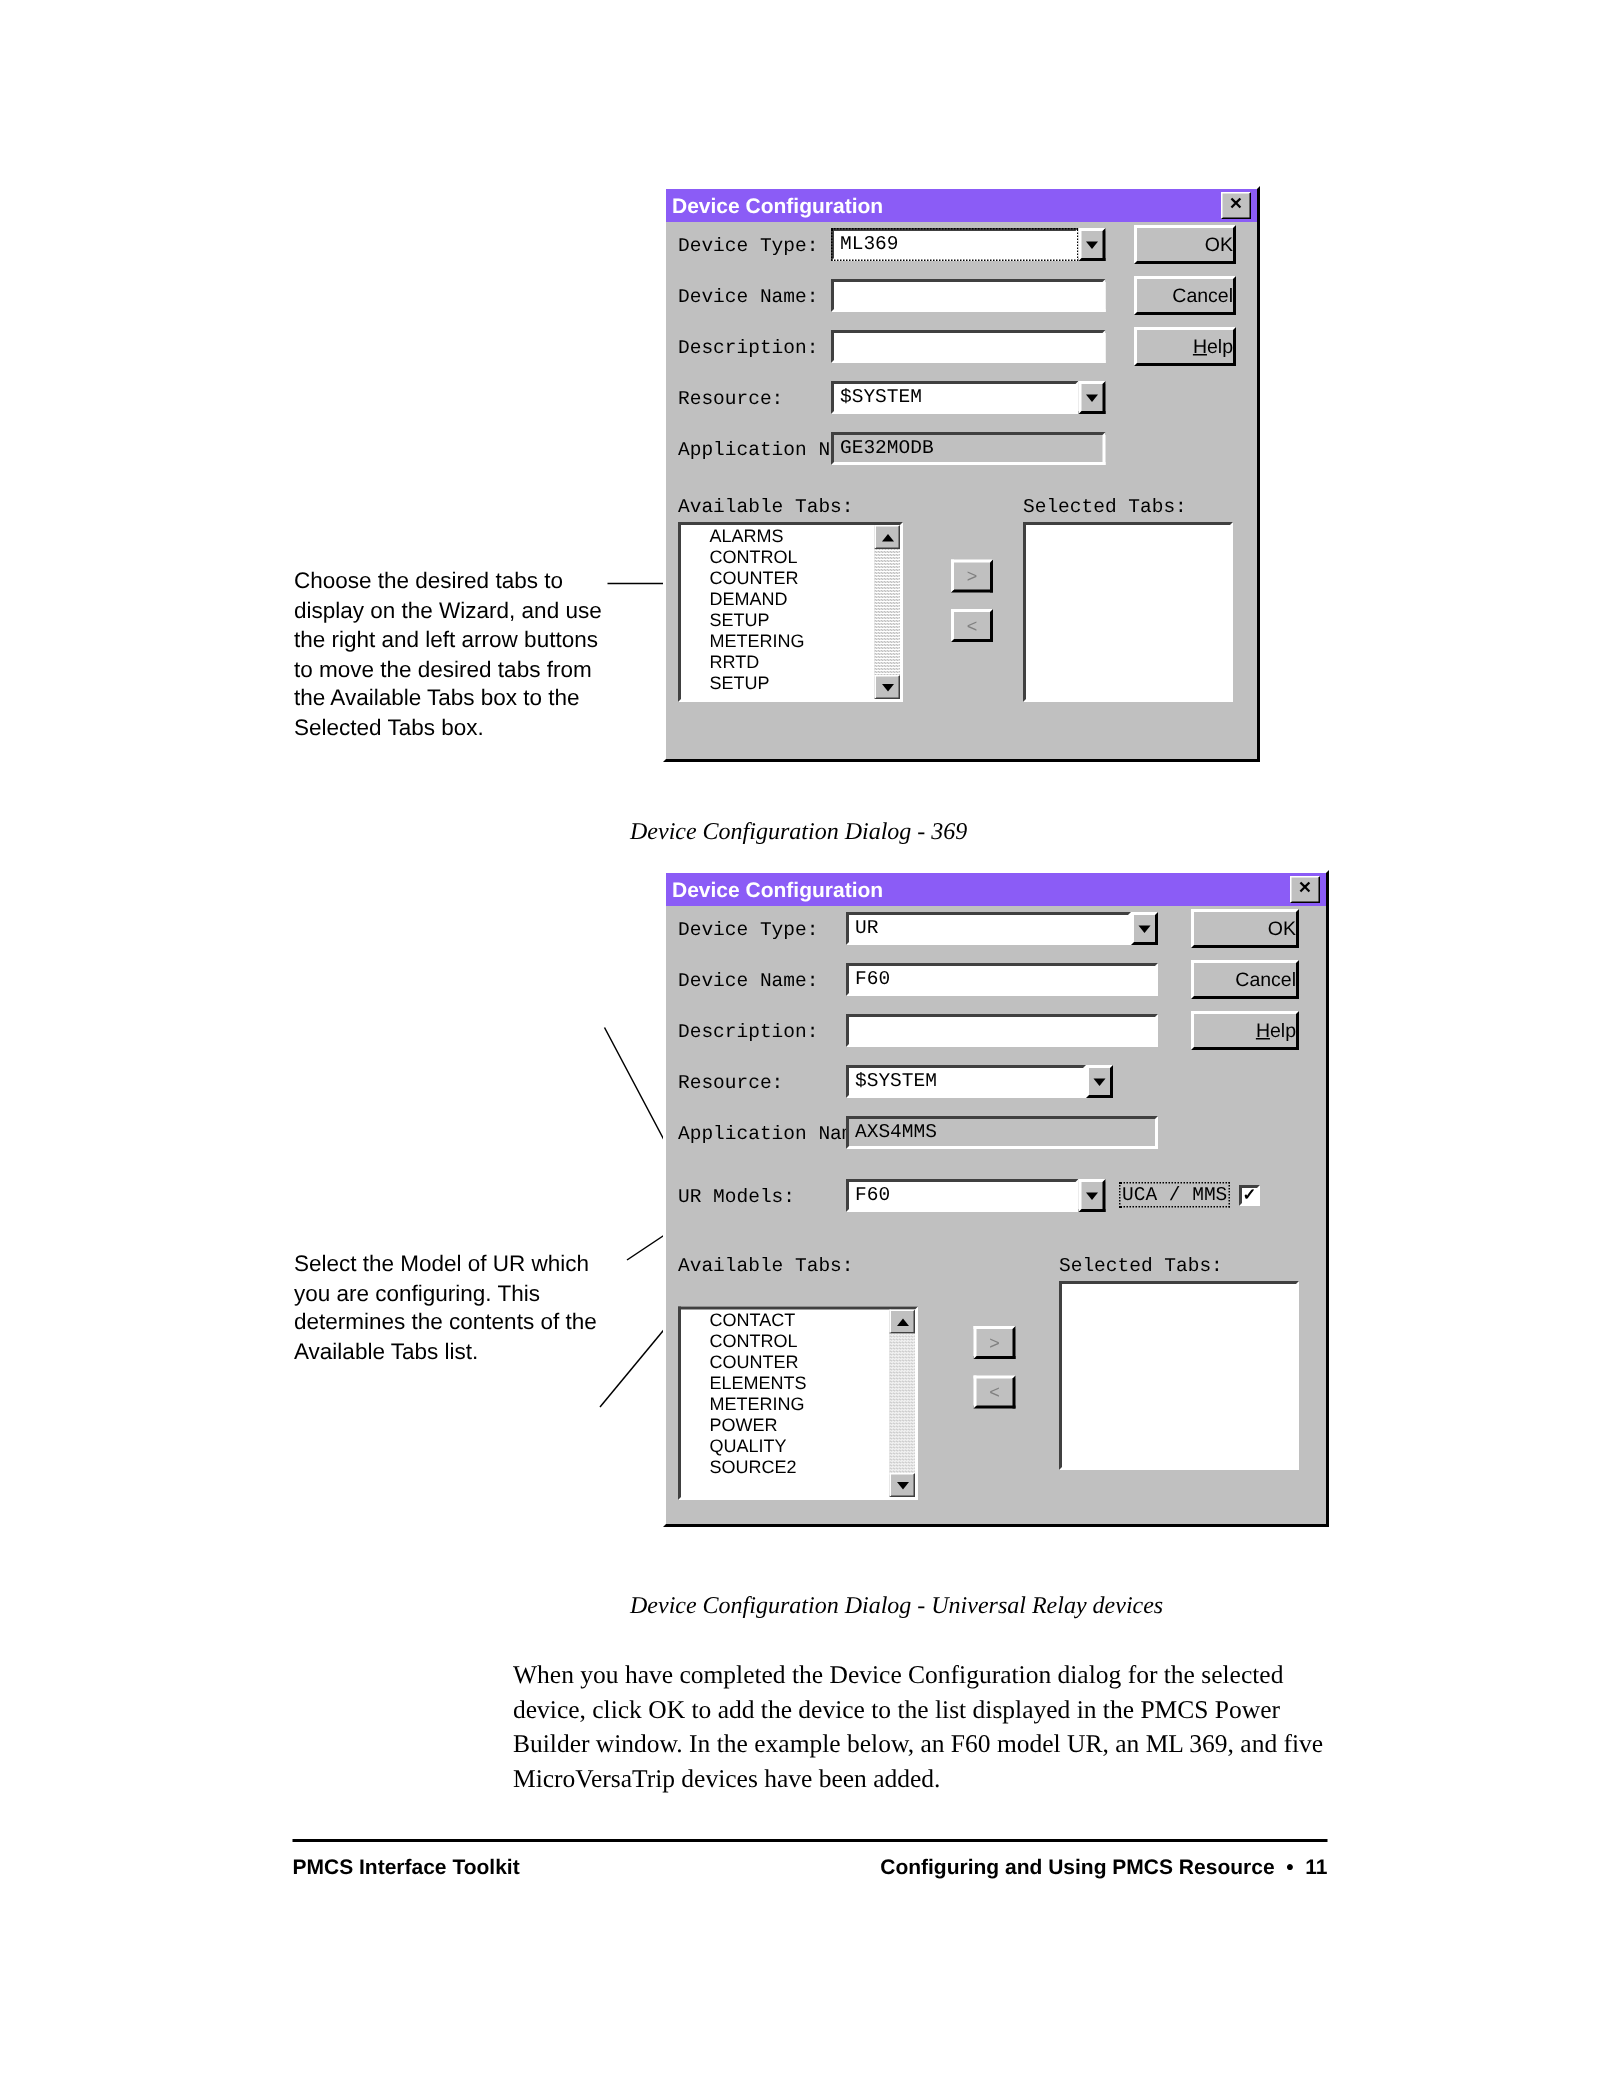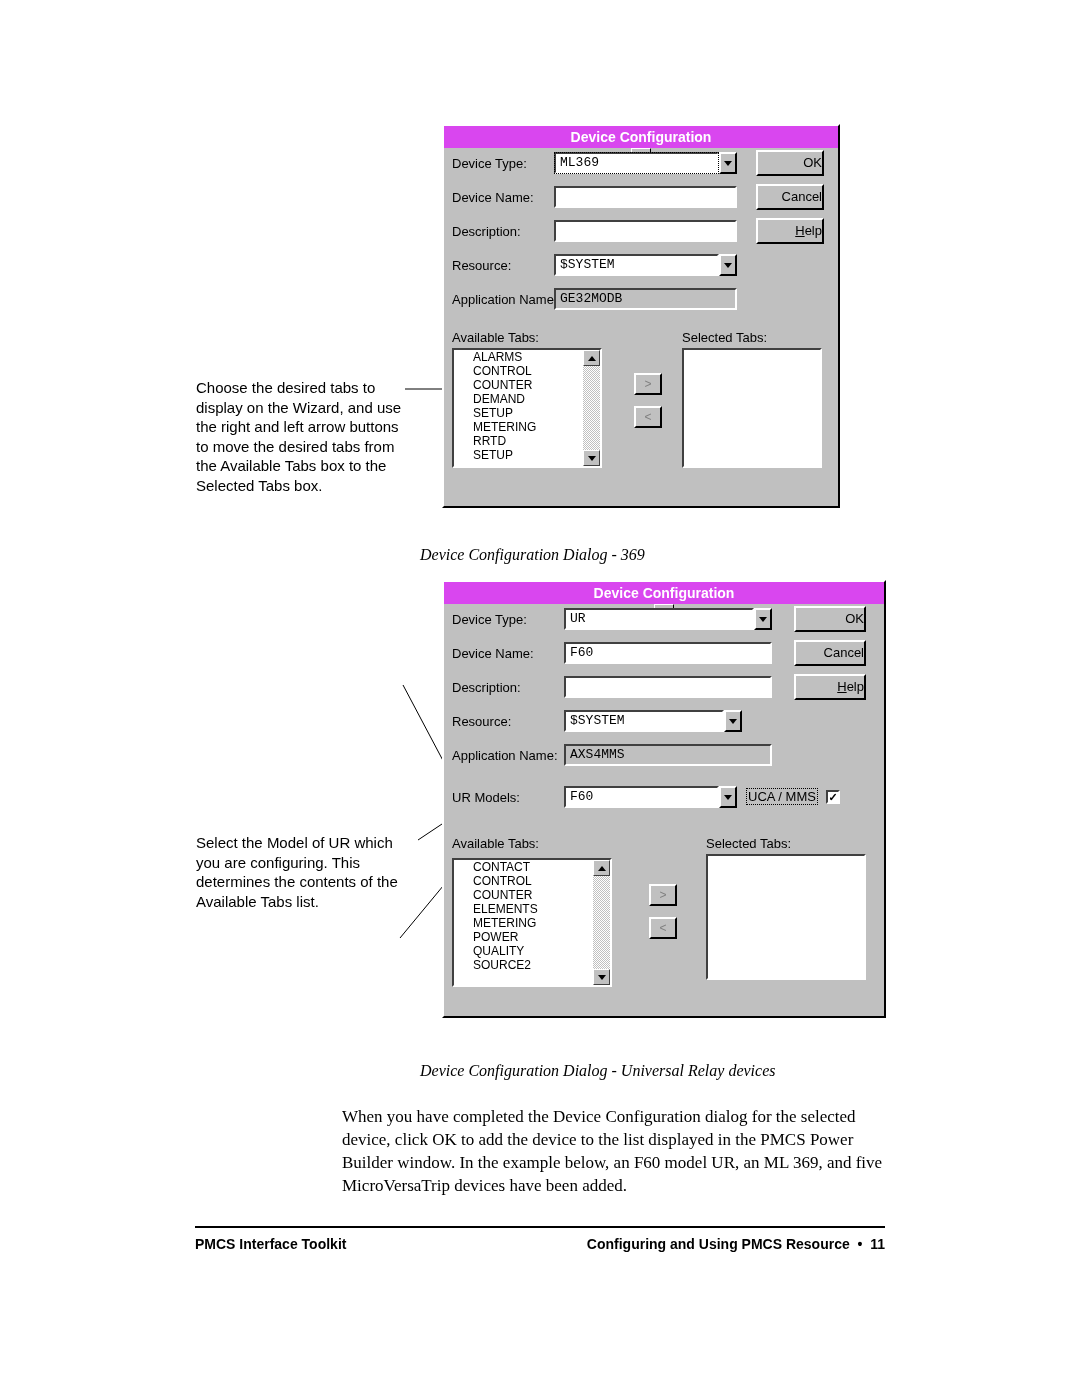--- a/index.html
+++ b/index.html
@@ -29,32 +29,31 @@
   .dialog {
     position: absolute;
     background: #c0c0c0;
     border-top: 2px solid #fff;
     border-left: 2px solid #fff;
     border-right: 2px solid #000;
     border-bottom: 2px solid #000;
     box-sizing: border-box;
   }
   .titlebar {
-    background: #d946ef;
+    background: #8b5cf6;
     color: #fff;
     font-weight: bold;
     font-family: Arial, Helvetica, sans-serif;
     font-size: 14px;
     height: 22px;
     line-height: 22px;
     padding: 0 4px;
     display: flex;
     justify-content: space-between;
     align-items: center;
-    flex-direction: column;
   }
   .titlebar .closebox {
     width: 18px;
     height: 16px;
     background: #c0c0c0;
     border-top: 1px solid #fff;
     border-left: 1px solid #fff;
     border-right: 1px solid #000;
     border-bottom: 1px solid #000;
     color: #000;
@@ -68,20 +67,21 @@
   .dlg-body {
     position: relative;
     padding: 14px 10px 10px 10px;
     font-family: "MS Sans Serif", Arial, Helvetica, sans-serif;
     font-size: 13px;
     color: #000;
   }
   .lbl {
     position: absolute;
     font-size: 13px;
+    font-family: Liberation Mono, monospace;
   }
   .field {
     position: absolute;
     background: #fff;
     border-top: 2px solid #404040;
     border-left: 2px solid #404040;
     border-right: 2px solid #fff;
     border-bottom: 2px solid #fff;
     font-family: "Courier New", monospace;
     font-size: 13px;
@@ -364,21 +364,21 @@
       <div class="field" style="left:120px; top:182px; width:155px;">F60</div>
       <div class="dropdown-btn" style="left:275px; top:182px;"></div>
 
       <span class="lbl dotted-focus" style="left:302px; top:184px; padding:1px 2px;">UCA / MMS</span>
       <div class="checkbox" style="left:382px; top:186px;">✓</div>
 
       <div class="btn" style="left:350px; top:2px;  width:72px;">OK</div>
       <div class="btn" style="left:350px; top:36px; width:72px;">Cancel</div>
       <div class="btn underline-first" style="left:350px; top:70px; width:72px;">Help</div>
 
-      <div class="listbox" style="left:8px; top:254px; width:160px; height:129px;">
+      <div class="listbox" style="left:8px; top:267px; width:160px; height:129px;">
         <div class="items">
           <div class="item">CONTACT</div>
           <div class="item">CONTROL</div>
           <div class="item">COUNTER</div>
           <div class="item">ELEMENTS</div>
           <div class="item">METERING</div>
           <div class="item">POWER</div>
           <div class="item">QUALITY</div>
           <div class="item">SOURCE2</div>
         </div>

